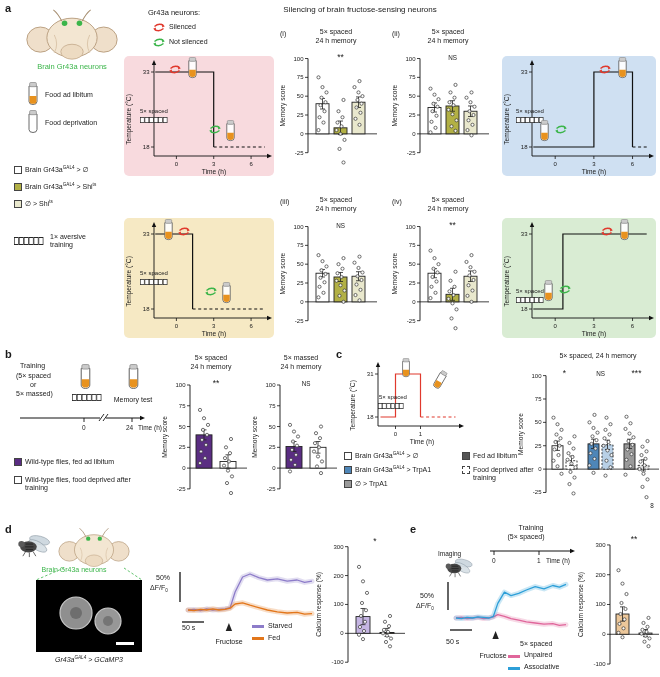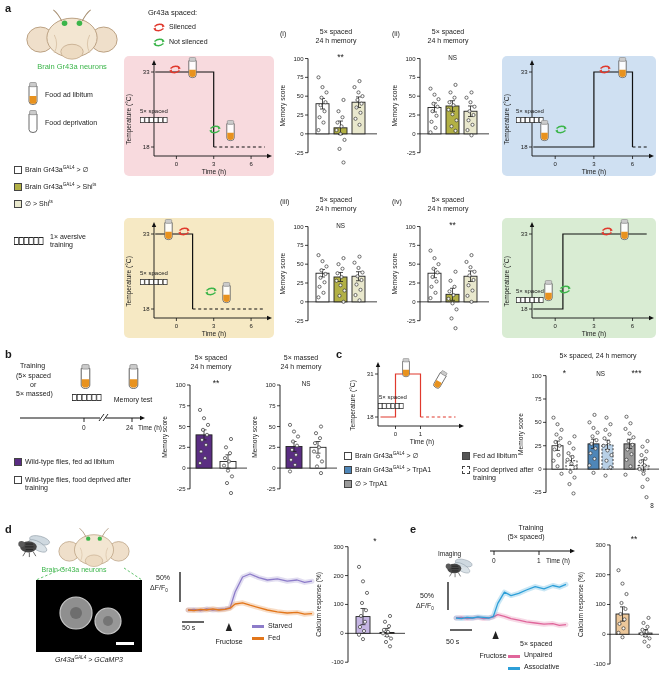--- a/index.html
+++ b/index.html
@@ -41,21 +41,21 @@
           <ellipse cx="50" cy="48" rx="12" ry="8" fill="#eddbc2" stroke="#c9b093"></ellipse>
           <path d="M39 15 q-4 -8 -9 -12 M61 15 q4 -8 9 -12" fill="none" stroke="#a68e70" stroke-width="1.1"></path>
           <circle cx="42" cy="17.5" r="3" fill="#3bb54a"></circle>
           <circle cx="58" cy="17.5" r="3" fill="#3bb54a"></circle>
           <path d="M31 30 q5 10 0 19 M69 30 q-5 10 0 19" fill="none" stroke="#d9c4a8" stroke-width="1"></path>
         </svg>
       </span>
   </div>
   <div class="abs green ctr fs75" style="left:6px;top:63px;width:132px">Brain Gr43a neurons</div>
 
-  <div class="abs fs75" style="left:148px;top:9px">Gr43a spaced:</div>
+  <div class="abs fs75" style="left:148px;top:9px">Gr43a neurons:</div>
   <div class="row" style="left:152px;top:22px">
     <span class="arr">
         <svg width="14" height="11" viewBox="0 0 14 11" style="display:block">
           <path d="M2.5 4.5 Q7 .5 11.5 3.5" fill="none" stroke="#e0392d" stroke-width="1.3"></path>
           <polygon points="12.8,4.3 9.6,1.6 10.3,5.6" fill="#e0392d"></polygon>
           <path d="M11.5 6.5 Q7 10.5 2.5 7.5" fill="none" stroke="#e0392d" stroke-width="1.3"></path>
           <polygon points="1.2,6.7 4.4,9.4 3.7,5.4" fill="#e0392d"></polygon>
         </svg>
       </span>
     <span>Silenced</span>
@@ -115,20 +115,21 @@
           <rect x="23.6" y=".4" width="5" height="5.8" fill="#fff" stroke="#222" stroke-width=".8"></rect>
           <rect x="29.4" y=".4" width="5" height="5.8" fill="#fff" stroke="#222" stroke-width=".8"></rect>
         </svg>
       </span>
     </div>
   <div class="abs" style="left:50px;top:233px">
     <div>1× aversive</div>
     <div>training</div>
   </div>
 
+  <div class="abs ctr fs8" style="left:240px;top:5px;width:240px">Silencing of brain fructose-sensing neurons</div>
 
   <div class="protocol" style="left: 124px; top: 56px; width: 150px; height: 120px; background: rgb(248, 218, 222);">
     <div class="chart" style="left:0;top:0;width:150px;height:120px"><svg width="150" height="120" viewBox="0 0 150 120">
           <line x1="30" y1="100" x2="30" y2="8" stroke="#111" stroke-width="0.9"></line>
           <polygon points="27.8,9 32.2,9 30,4" fill="#111"></polygon>
           <line x1="30" y1="100" x2="144" y2="100" stroke="#111" stroke-width="0.9"></line>
           <polygon points="143,97.8 143,102.2 148,100" fill="#111"></polygon>
           <line x1="27" y1="16" x2="30" y2="16" stroke="#111" stroke-width="0.8"></line>
           <text x="25.5" y="18" font-size="6" fill="#1a1a1a" text-anchor="end">33</text>
           <line x1="27" y1="91" x2="30" y2="91" stroke="#111" stroke-width="0.8"></line>

